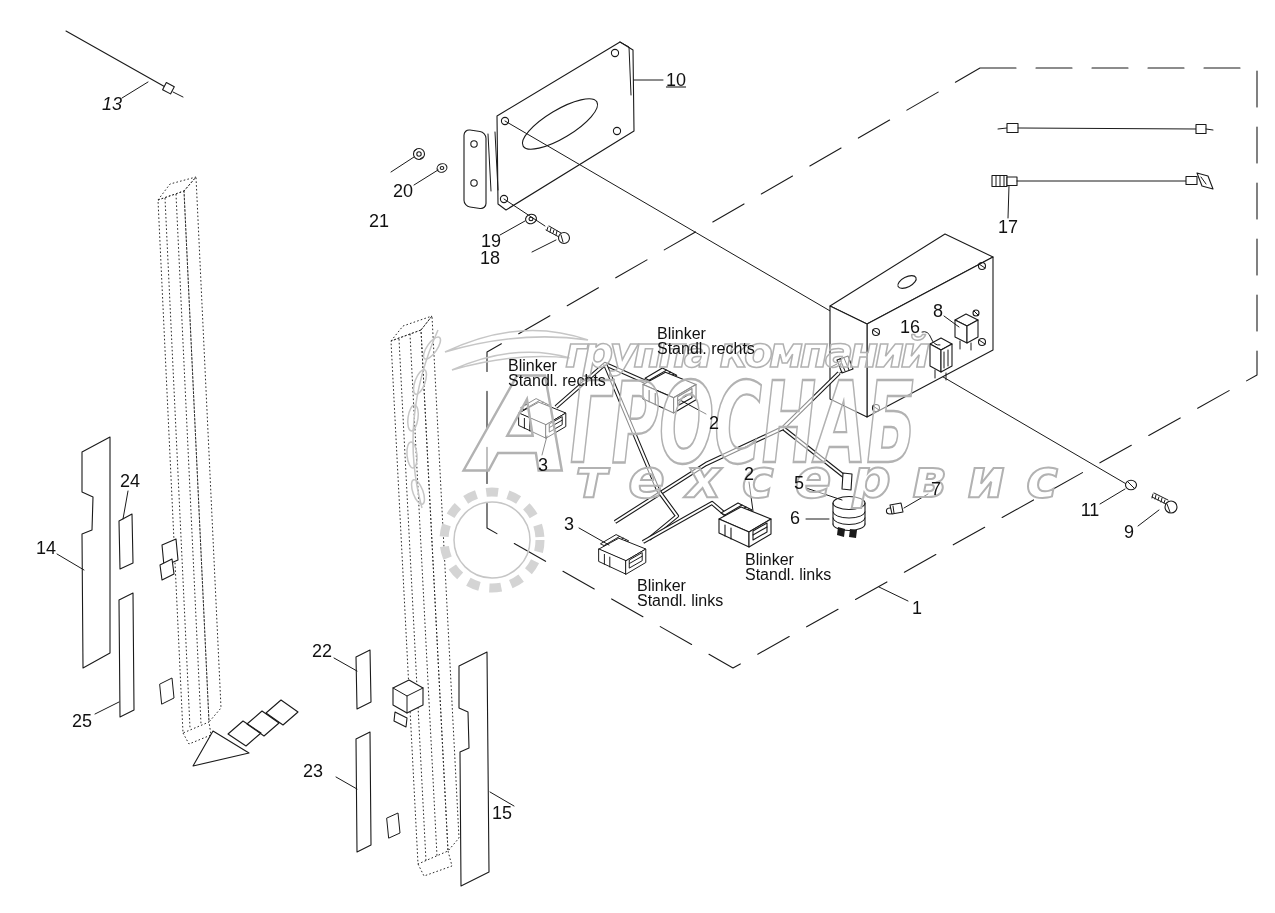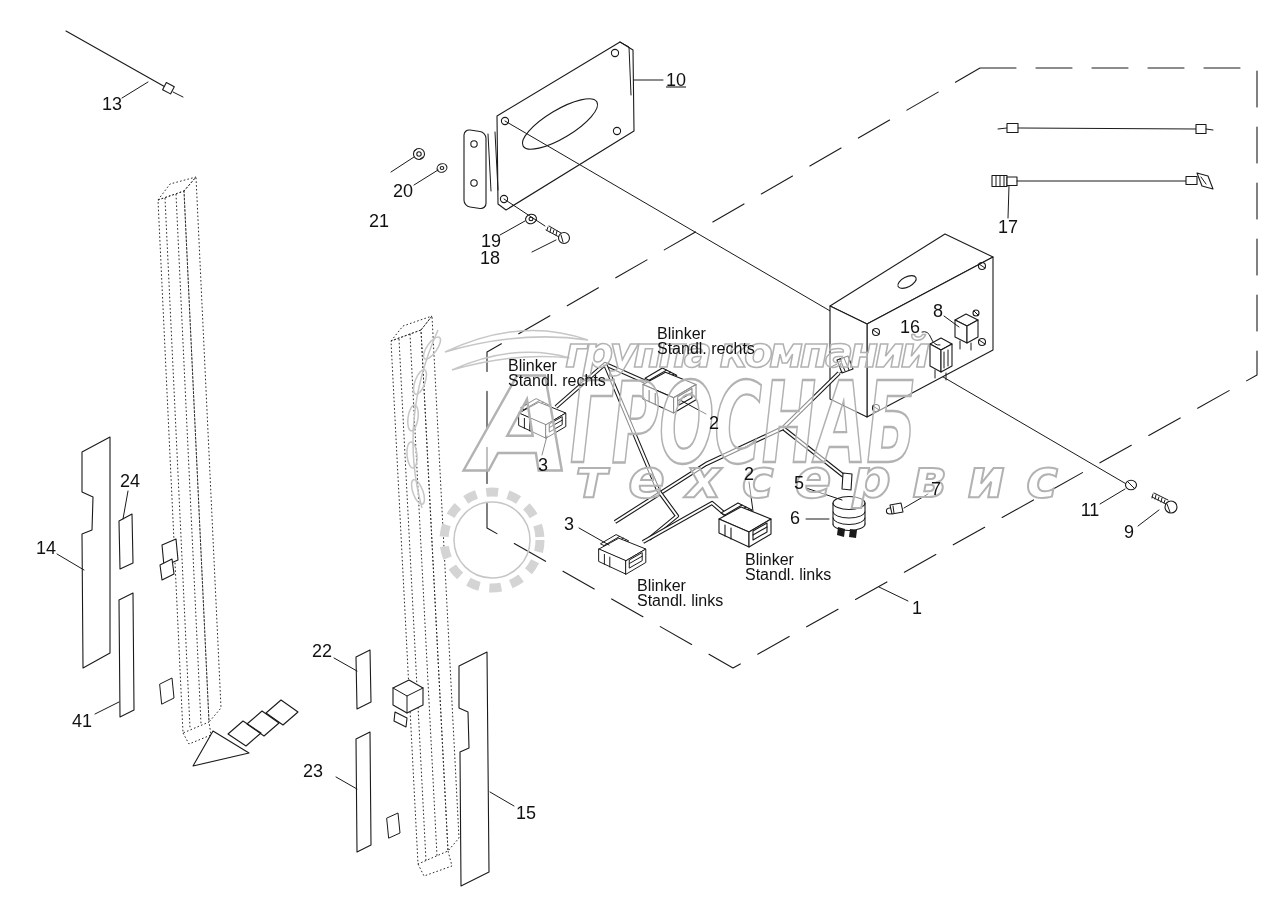--- a/index.html
+++ b/index.html
@@ -287,33 +287,33 @@
       <div class="callout" style="left: 749px; top: 474px;">2</div>
       <div class="callout" style="left: 543px; top: 465px;">3</div>
       <div class="callout" style="left: 569px; top: 524px;">3</div>
       <div class="callout" style="left: 799px; top: 483px;">5</div>
       <div class="callout" style="left: 795px; top: 518px;">6</div>
       <div class="callout" style="left: 936px; top: 489px;">7</div>
       <div class="callout" style="left: 938px; top: 311px;">8</div>
       <div class="callout" style="left: 1129px; top: 532px;">9</div>
       <div class="callout" style="left: 676px; top: 80px; text-decoration: underline;">10</div>
       <div class="callout" style="left: 1090px; top: 510px;">11</div>
-      <div class="callout" style="left: 112px; top: 104px;">13</div>
+      <div class="callout" style="left: 112px; top: 104px; font-style: italic;">13</div>
       <div class="callout" style="left: 46px; top: 548px;">14</div>
-      <div class="callout" style="left: 526px; top: 813px;">15</div>
+      <div class="callout" style="left: 502px; top: 813px;">15</div>
       <div class="callout" style="left: 910px; top: 327px;">16</div>
       <div class="callout" style="left: 1008px; top: 227px;">17</div>
       <div class="callout" style="left: 490px; top: 258px;">18</div>
       <div class="callout" style="left: 491px; top: 241px;">19</div>
       <div class="callout" style="left: 403px; top: 191px;">20</div>
       <div class="callout" style="left: 379px; top: 178px; margin-top: 43px;">21</div>
       <div class="callout" style="left: 322px; top: 651px;">22</div>
       <div class="callout" style="left: 313px; top: 771px;">23</div>
       <div class="callout" style="left: 130px; top: 481px;">24</div>
-      <div class="callout" style="left: 82px; top: 721px;">41</div>
+      <div class="callout" style="left: 82px; top: 721px;">25</div>
     </div>
   <div id="caption-layer">
       <div class="caption" style="left: 508px; top: 358px;">
         <div>Blinker</div>
         <div>Standl. rechts</div>
       </div>
       <div class="caption" style="left: 657px; top: 326px;">
         <div>Blinker</div>
         <div>Standl. rechts</div>
       </div>

